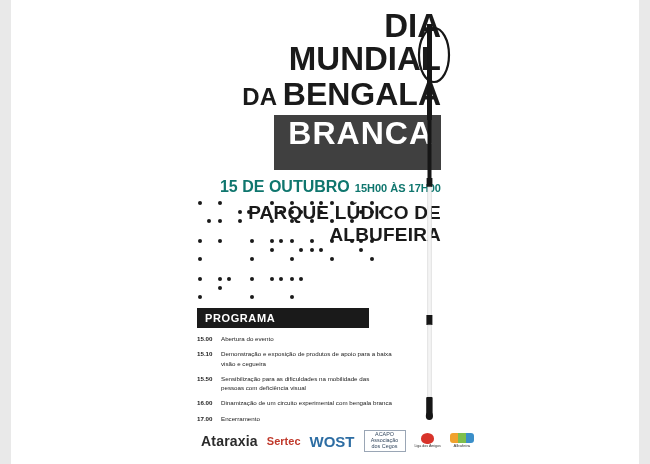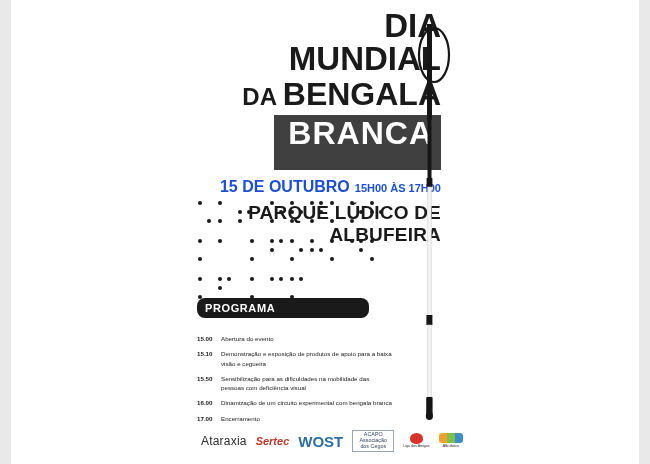--- a/index.html
+++ b/index.html
@@ -82,21 +82,21 @@
     margin-top: 5px;
   }
   .t-branca {
     font-size: 32px;
     font-weight: bold;
     letter-spacing: 1px;
     line-height: 1.05;
   }
   .t-date-line {
     margin-top: 9px;
-    color: #1d4ed8;
+    color: #0f766e;
     line-height: 1;
   }
   .t-date {
     font-size: 16px;
     font-weight: bold;
   }
   .t-hours {
     font-size: 11px;
     font-weight: bold;
     margin-left: 5px;
@@ -141,30 +141,29 @@
   .c0 { left: 1px; }
   .c1 { left: 10px; }
   .r0 { top: 1px; }
   .r1 { top: 10px; }
   .r2 { top: 19px; }
 
   
   .programa-bar {
     position: absolute;
     left: 186px;
-    top: 298px;
+    top: 308px;
     width: 172px;
     background: #1a1a1a;
     color: #ffffff;
     font-size: 11px;
     font-weight: bold;
     letter-spacing: 0.6px;
     padding: 4px 0 4px 8px;
     box-sizing: border-box;
-    border-radius: 8px;
   }
   .programa-list {
     position: absolute;
     left: 186px;
     top: 334px;
     width: 195px;
   }
   .prog-item {
     display: flex;
     font-size: 6.2px;
@@ -200,30 +199,29 @@
     display: flex;
     align-items: center;
     gap: 9px;
   }
   .logo {
     display: flex;
     align-items: center;
     height: 22px;
   }
   .logo-ataraxia {
-    font-size: 12px;
-    font-weight: normal;
+    font-size: 14px;
+    font-weight: bold;
     color: #2b2b2b;
     letter-spacing: 0.2px;
   }
   .logo-sertec {
     font-size: 11px;
     font-weight: bold;
     color: #c0392b;
-    font-style: italic;
   }
   .logo-wost {
     font-size: 15px;
     font-weight: bold;
     color: #2d6da3;
   }
   .logo-box {
     border: 1px solid #9aa6b5;
     font-size: 5.4px;
     color: #33475e;

